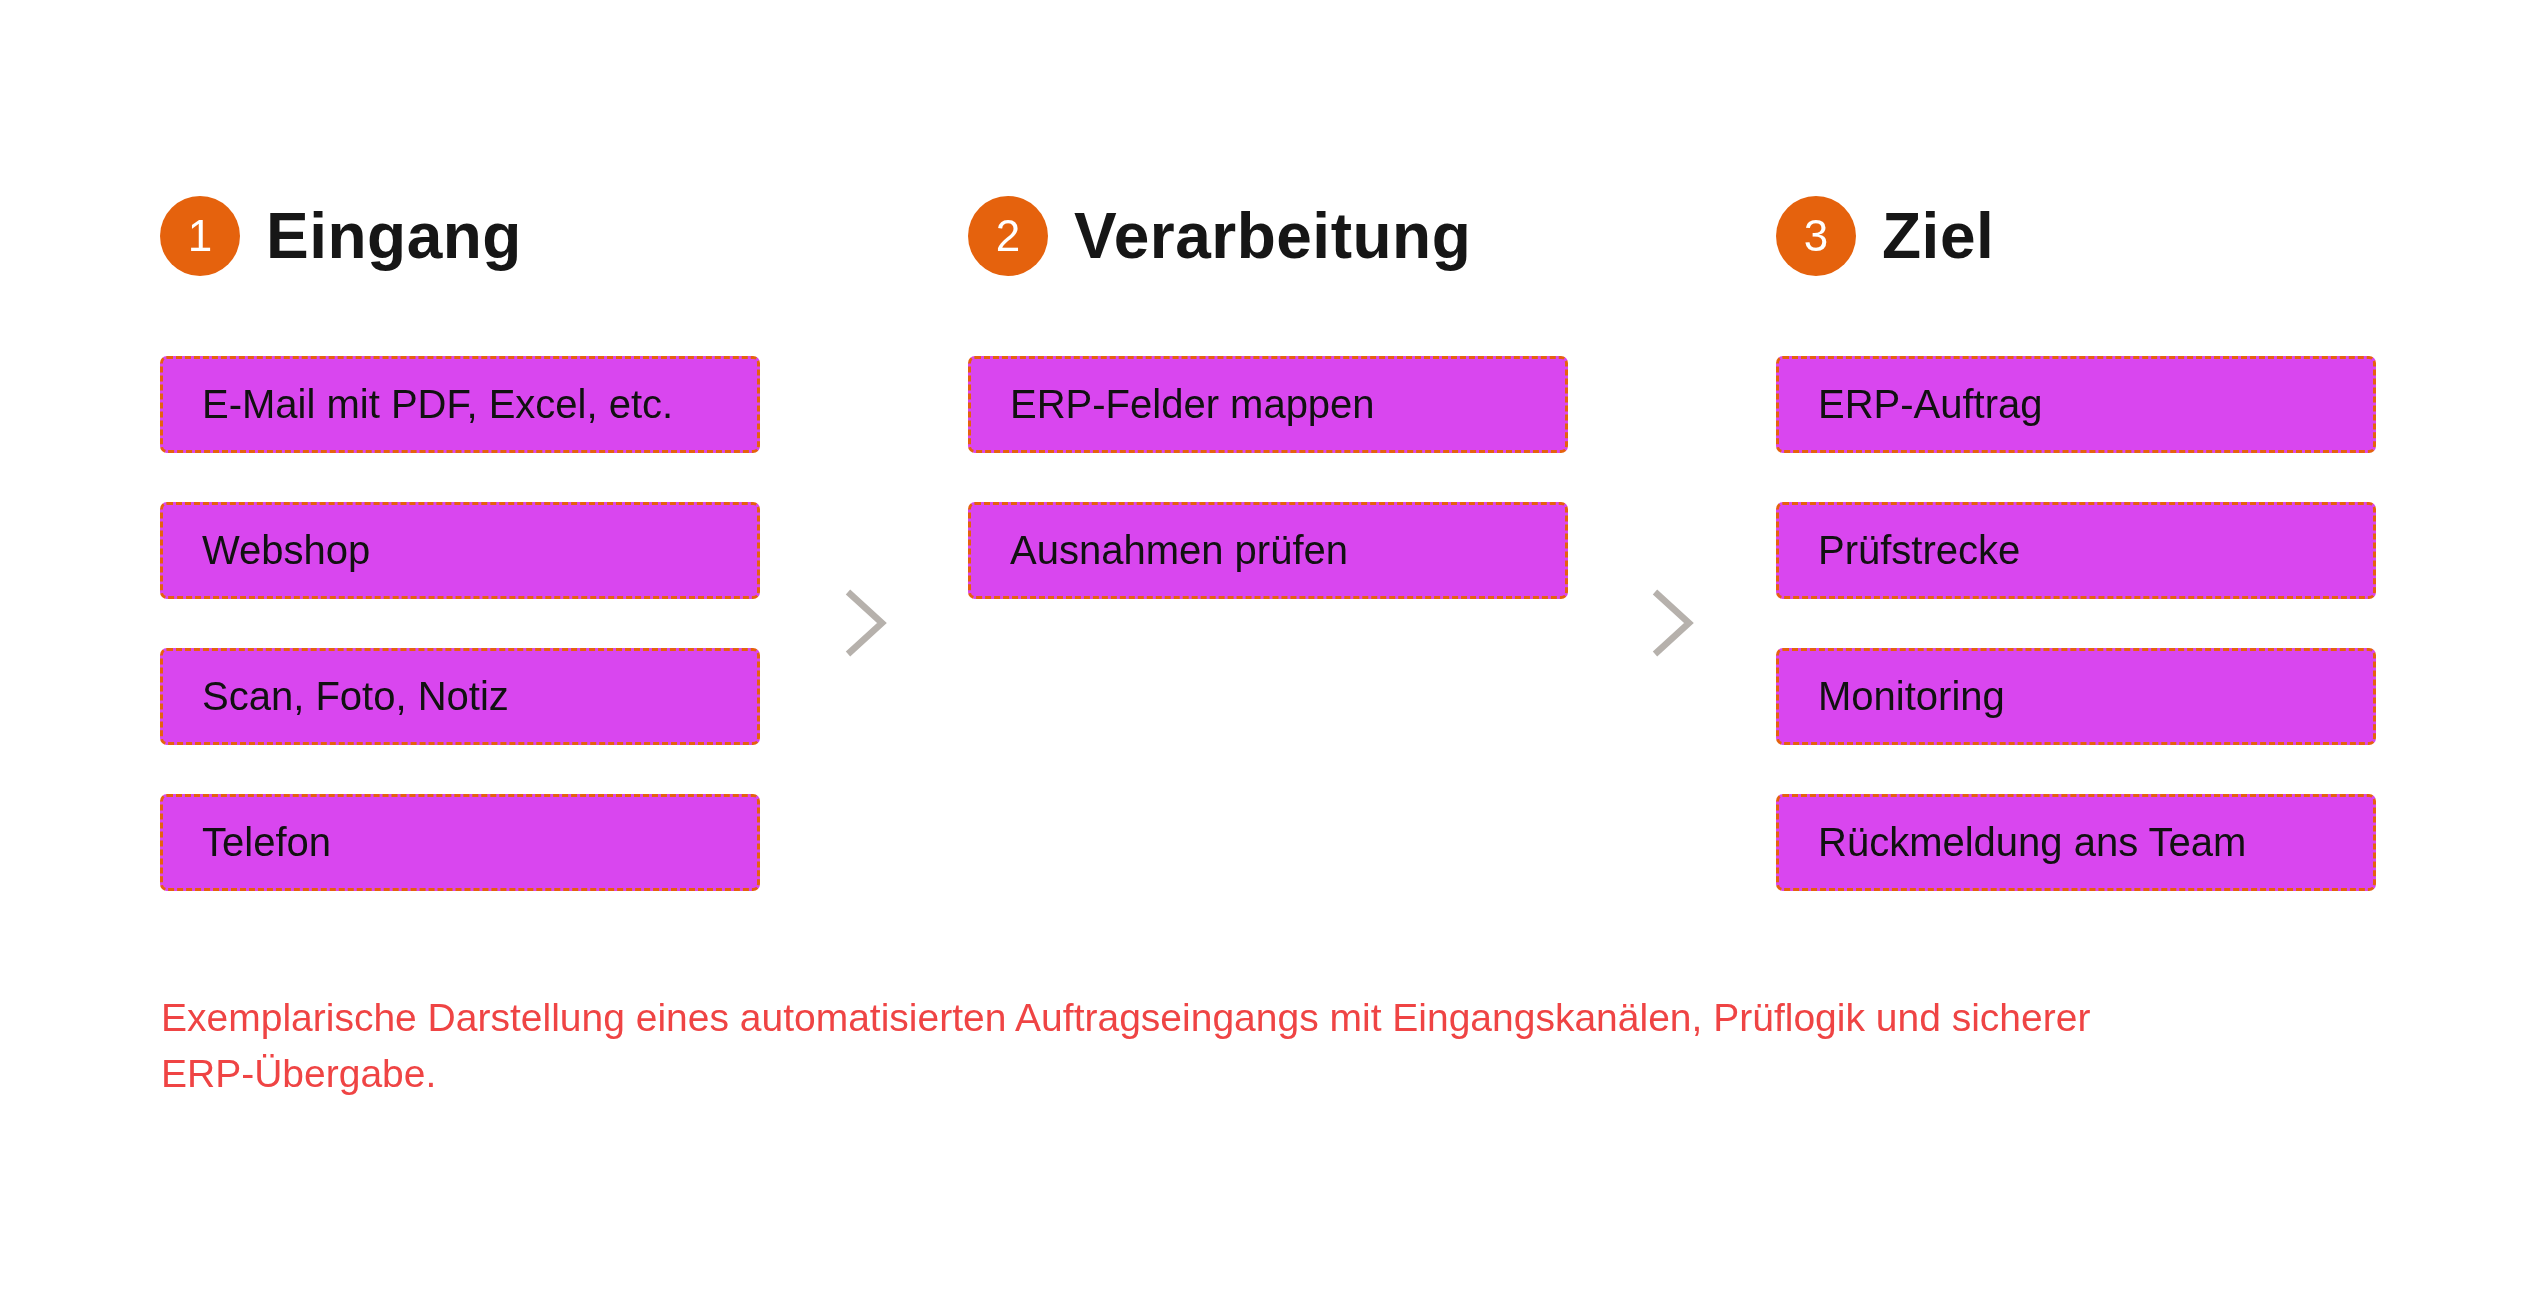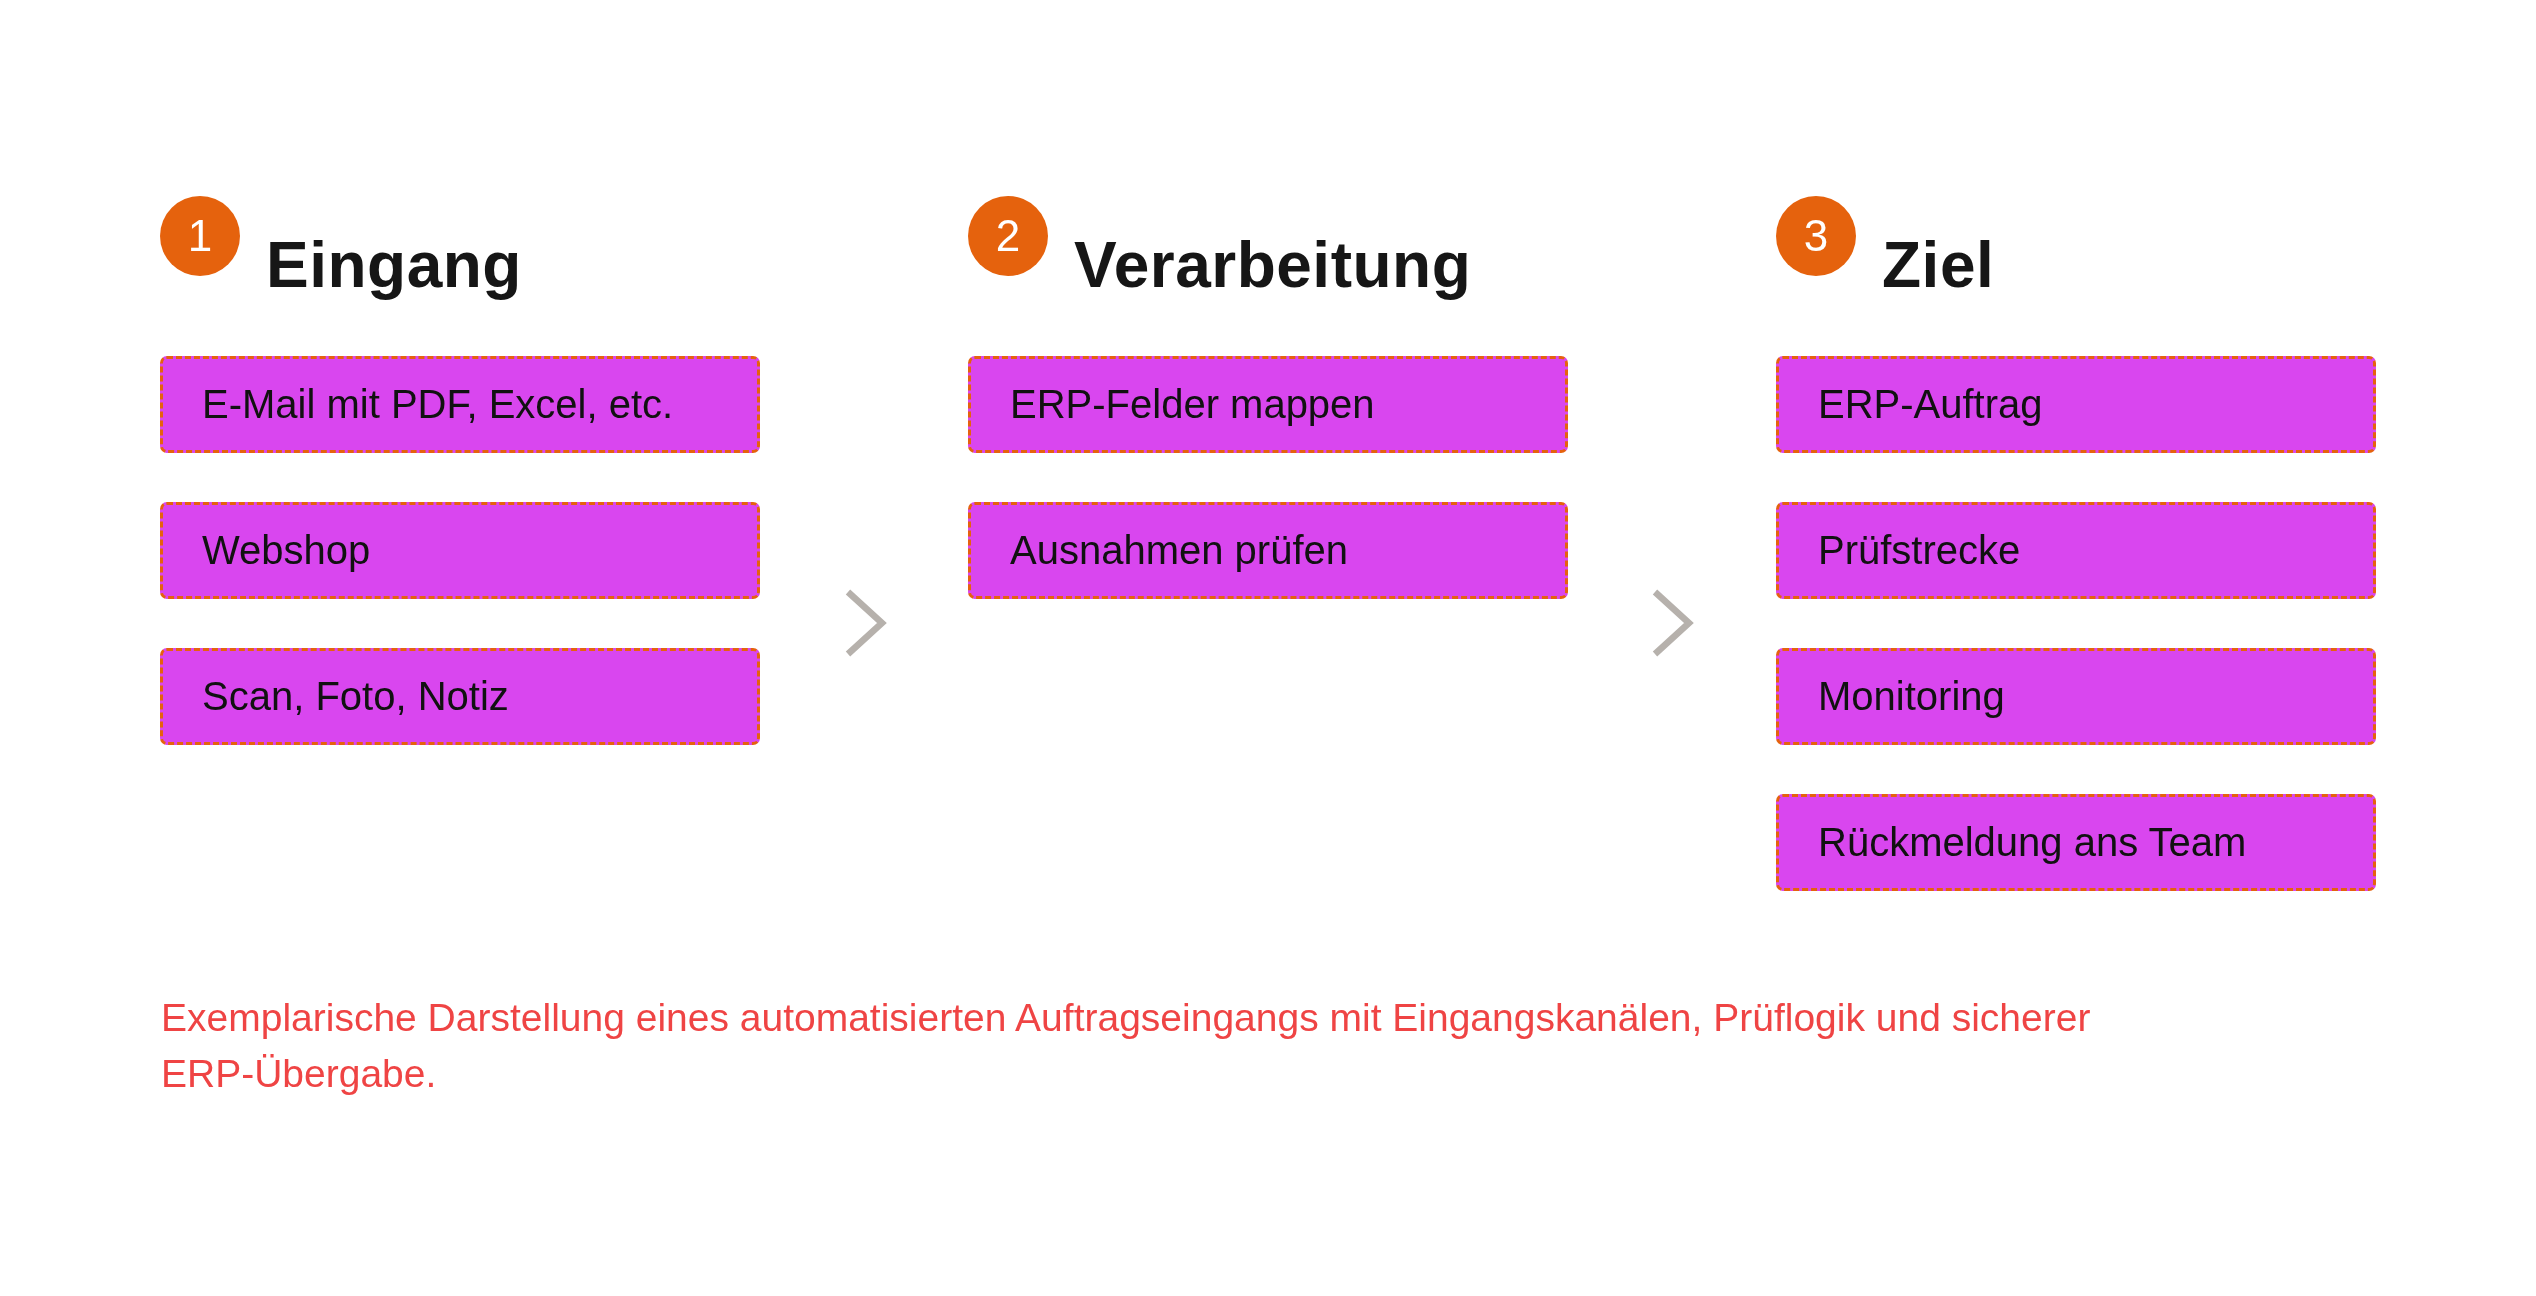--- a/index.html
+++ b/index.html
@@ -46,21 +46,20 @@
     position: absolute;
     left: 106px;
     top: 0;
     height: 80px;
     line-height: 80px;
     font-size: 64px;
     font-weight: 700;
     color: #161616;
     white-space: nowrap;
     letter-spacing: 0.5px;
-    margin-top: 29px;
   }
 
   .items {
     position: absolute;
     top: 160px;
     left: 0;
     width: 600px;
   }
   .item {
     box-sizing: border-box;
@@ -114,20 +113,23 @@
   <div class="items">
     <div class="item">
         <span class="item-label">E-Mail mit PDF, Excel, etc.</span>
       </div>
     <div class="item">
         <span class="item-label">Webshop</span>
       </div>
     <div class="item">
         <span class="item-label">Scan, Foto, Notiz</span>
       </div>
+    <div class="item">
+        <span class="item-label">Telefon</span>
+      </div>
   </div>
 </div>
 
 <svg class="chevron chevron-1" viewBox="0 0 44 70" xmlns="http://www.w3.org/2000/svg">
   <polyline points="5,4 39,35 5,66" fill="none" stroke="#b6b1ac" stroke-width="6.5" stroke-linecap="butt" stroke-linejoin="miter"></polyline>
 </svg>
 
 <div class="column col-2">
   <div class="step-header">
     <div class="step-number">2</div>

